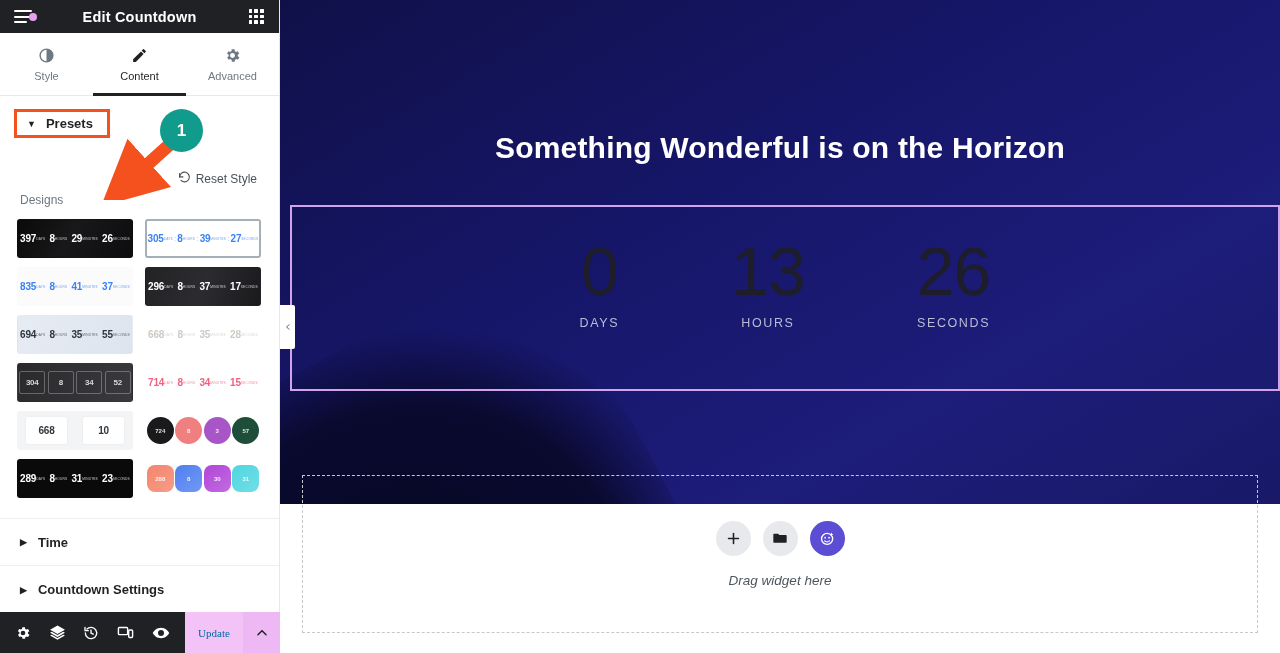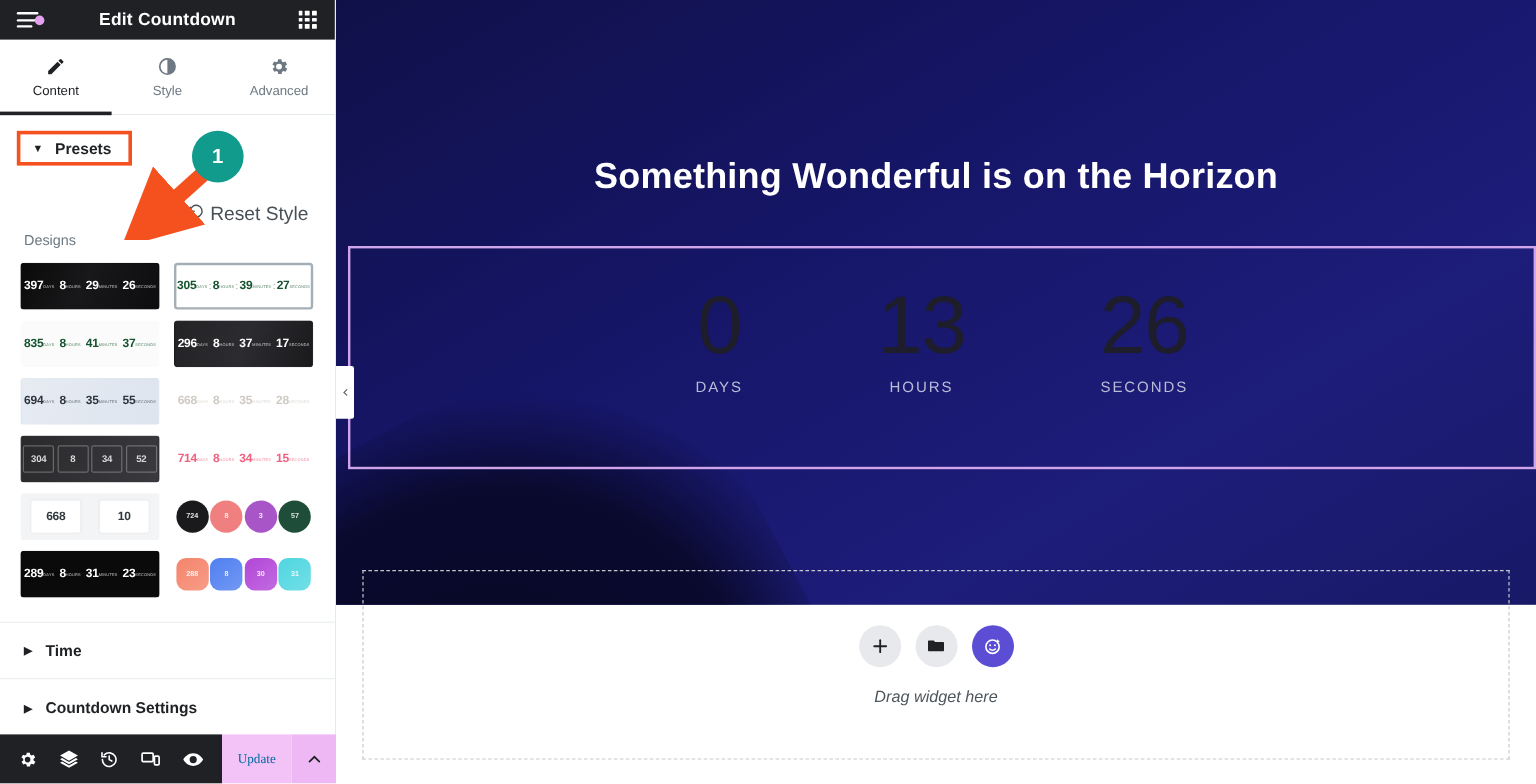--- a/index.html
+++ b/index.html
@@ -65,39 +65,39 @@
     font-size: 13px; font-weight: bold; color: #1f2124; cursor: pointer;
     background: #fff;
   }
   .presets-head .caret { font-size: 9px; }
 
   .designs-row {
     display: flex; align-items: center; justify-content: space-between;
     padding: 12px 22px 8px 20px;
   }
   .designs-label { font-size: 12px; color: #6d7882; margin-top: 43px; }
-  .reset-style { font-size: 16px; color: #495157; display: flex; align-items: center; gap: 5px; cursor: pointer; font-weight: 500;}
+  .reset-style { font-size: 12px; color: #495157; display: flex; align-items: center; gap: 5px; cursor: pointer; font-weight: 500;}
 
   .preset-grid {
     display: grid; grid-template-columns: 1fr 1fr; gap: 9px 12px;
     padding: 4px 18px 20px 17px;
   }
   .preset {
     height: 39px; border-radius: 3px; cursor: pointer; position: relative;
     display: flex; align-items: center; justify-content: space-around;
     overflow: hidden; border: 1px solid transparent;
   }
   .preset.selected { border: 2px solid #a4afb7; background: #fff; }
   .pcell { display: flex; flex-direction: row; align-items: center; line-height: 1; }
   .pnum { font-size: 10px; font-weight: bold; letter-spacing: -.2px; }
   .plbl { font-size: 3.2px; margin-top: 2.5px; letter-spacing: .2px; opacity: .75; }
   .psep { font-size: 8px; opacity: .5; }
 
   .p-dark { background: linear-gradient(120deg,#0a0a0a 0%,#18181a 45%,#0d0d0f 100%); color: #fff; }
-  .p-white { background: #fbfbfc; color: #14532d; }
+  .p-white { background: #fbfbfc; color: #3b82f6; }
   .p-dark2 { background: linear-gradient(110deg,#232326 0%,#2c2c30 50%,#1a1a1d 100%); color: #fff; }
   .p-bluegray { background: linear-gradient(120deg,#e7ecf3 0%,#dde4ee 100%); color: #2d3640; }
   .p-faint { background: #fff; color: #cfcac4; }
   .p-boxdark { background: linear-gradient(110deg,#2a2a2d,#3a3a3e); color: #d8d8da; }
   .p-pink { background: #fff; color: #f0617f; }
   .p-lightpanel { background: #f3f4f6; }
   .p-black { background: #0a0a0a; color: #fff; }
   .p-circles { background: #fff; }
   .p-squares { background: #fff; }
 
@@ -222,36 +222,36 @@
             <span></span>
             <span></span>
             <span></span>
             <span></span>
             <span></span>
         </div>
       </div>
     </div>
 
     <div class="tabs">
-      <div class="tab active">
-        <span class="ticon">
-          <svg width="17" height="17" viewBox="0 0 24 24" fill="currentColor">
-              <path d="M3 17.25V21h3.75L17.81 9.94l-3.75-3.75L3 17.25zM20.71 7.04a1 1 0 0 0 0-1.41l-2.34-2.34a1 1 0 0 0-1.41 0l-1.83 1.83 3.75 3.75 1.83-1.83z"></path>
-            </svg>
-        </span>
-        <span>Content</span>
-      </div>
       <div class="tab">
         <span class="ticon">
           <svg width="17" height="17" viewBox="0 0 24 24">
               <circle cx="12" cy="12" r="9" fill="none" stroke="currentColor" stroke-width="2"></circle>
               <path d="M12 3a9 9 0 0 1 0 18z" fill="currentColor"></path>
             </svg>
         </span>
         <span>Style</span>
+      </div>
+      <div class="tab active">
+        <span class="ticon">
+          <svg width="17" height="17" viewBox="0 0 24 24" fill="currentColor">
+              <path d="M3 17.25V21h3.75L17.81 9.94l-3.75-3.75L3 17.25zM20.71 7.04a1 1 0 0 0 0-1.41l-2.34-2.34a1 1 0 0 0-1.41 0l-1.83 1.83 3.75 3.75 1.83-1.83z"></path>
+            </svg>
+        </span>
+        <span>Content</span>
       </div>
       <div class="tab">
         <span class="ticon">
           <svg width="17" height="17" viewBox="0 0 24 24" fill="currentColor">
               <path d="M19.4 13a7.8 7.8 0 0 0 0-2l2.1-1.6-2-3.5-2.5 1a7.6 7.6 0 0 0-1.7-1l-.4-2.6h-4l-.4 2.6c-.6.2-1.2.6-1.7 1l-2.5-1-2 3.5L6.6 11a7.8 7.8 0 0 0 0 2l-2.1 1.6 2 3.5 2.5-1c.5.4 1.1.8 1.7 1l.4 2.6h4l.4-2.6c.6-.2 1.2-.6 1.7-1l2.5 1 2-3.5-2.3-1.6zM12 15.5A3.5 3.5 0 1 1 15.5 12 3.5 3.5 0 0 1 12 15.5z"></path>
             </svg>
         </span>
         <span>Advanced</span>
       </div>
     </div>

